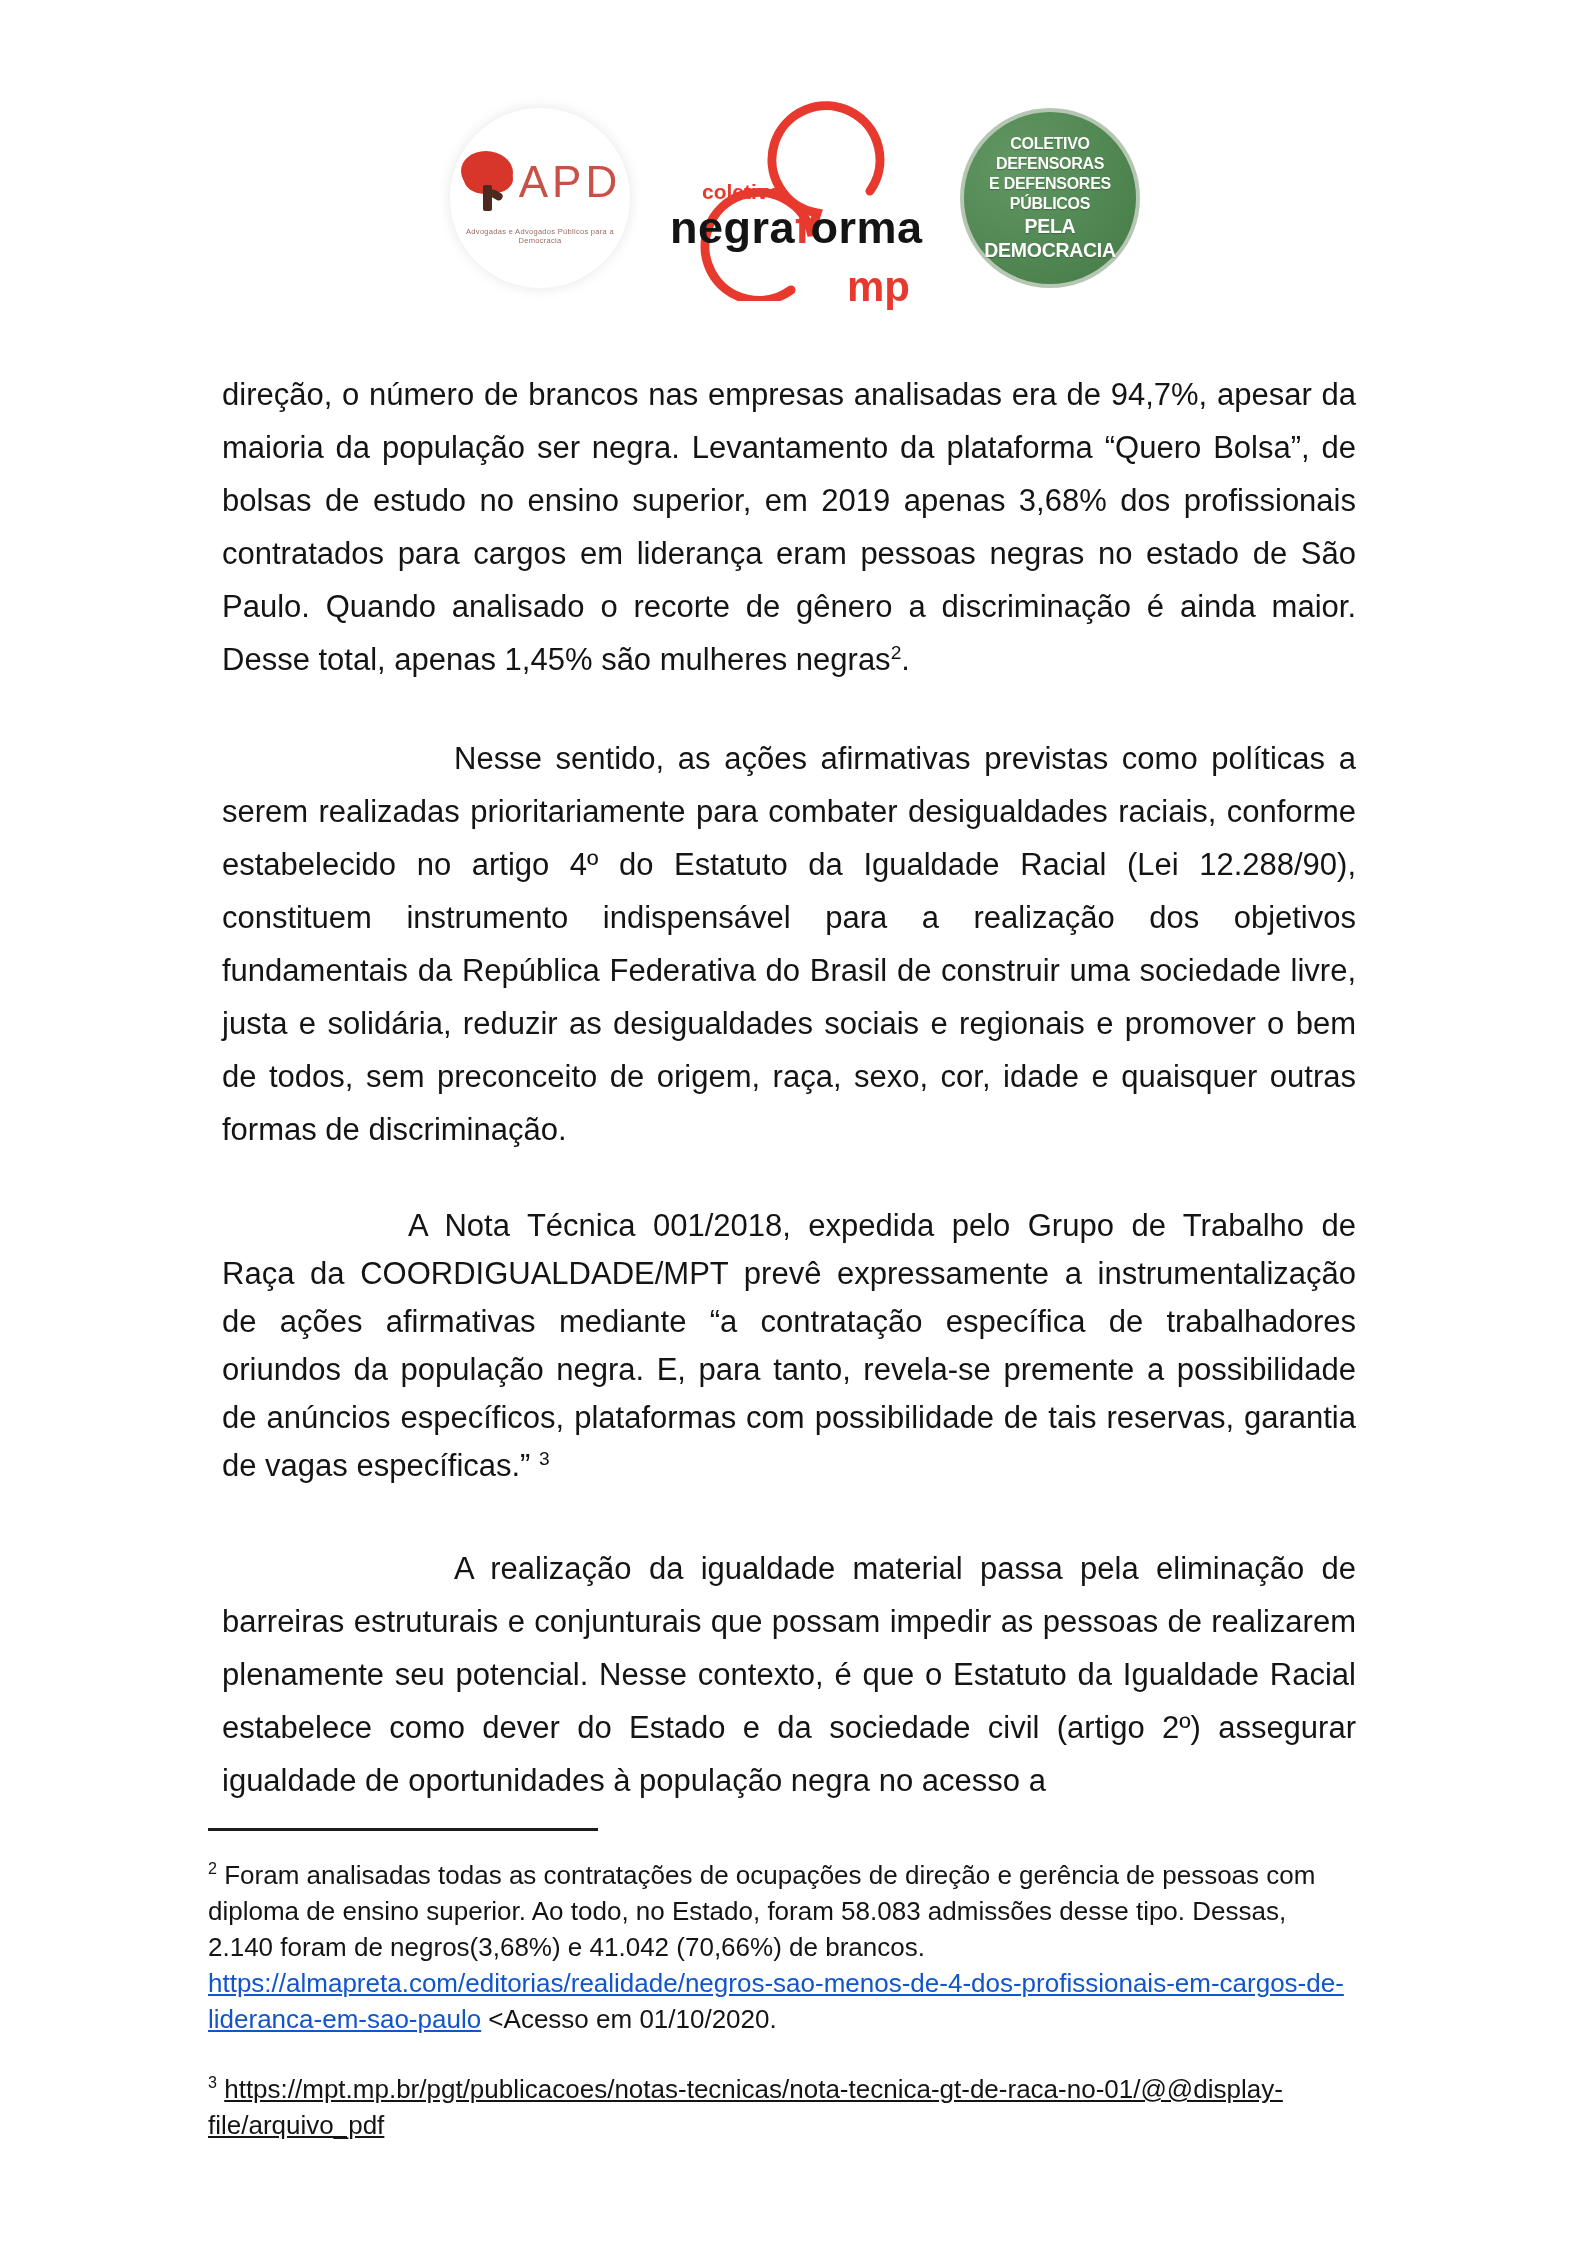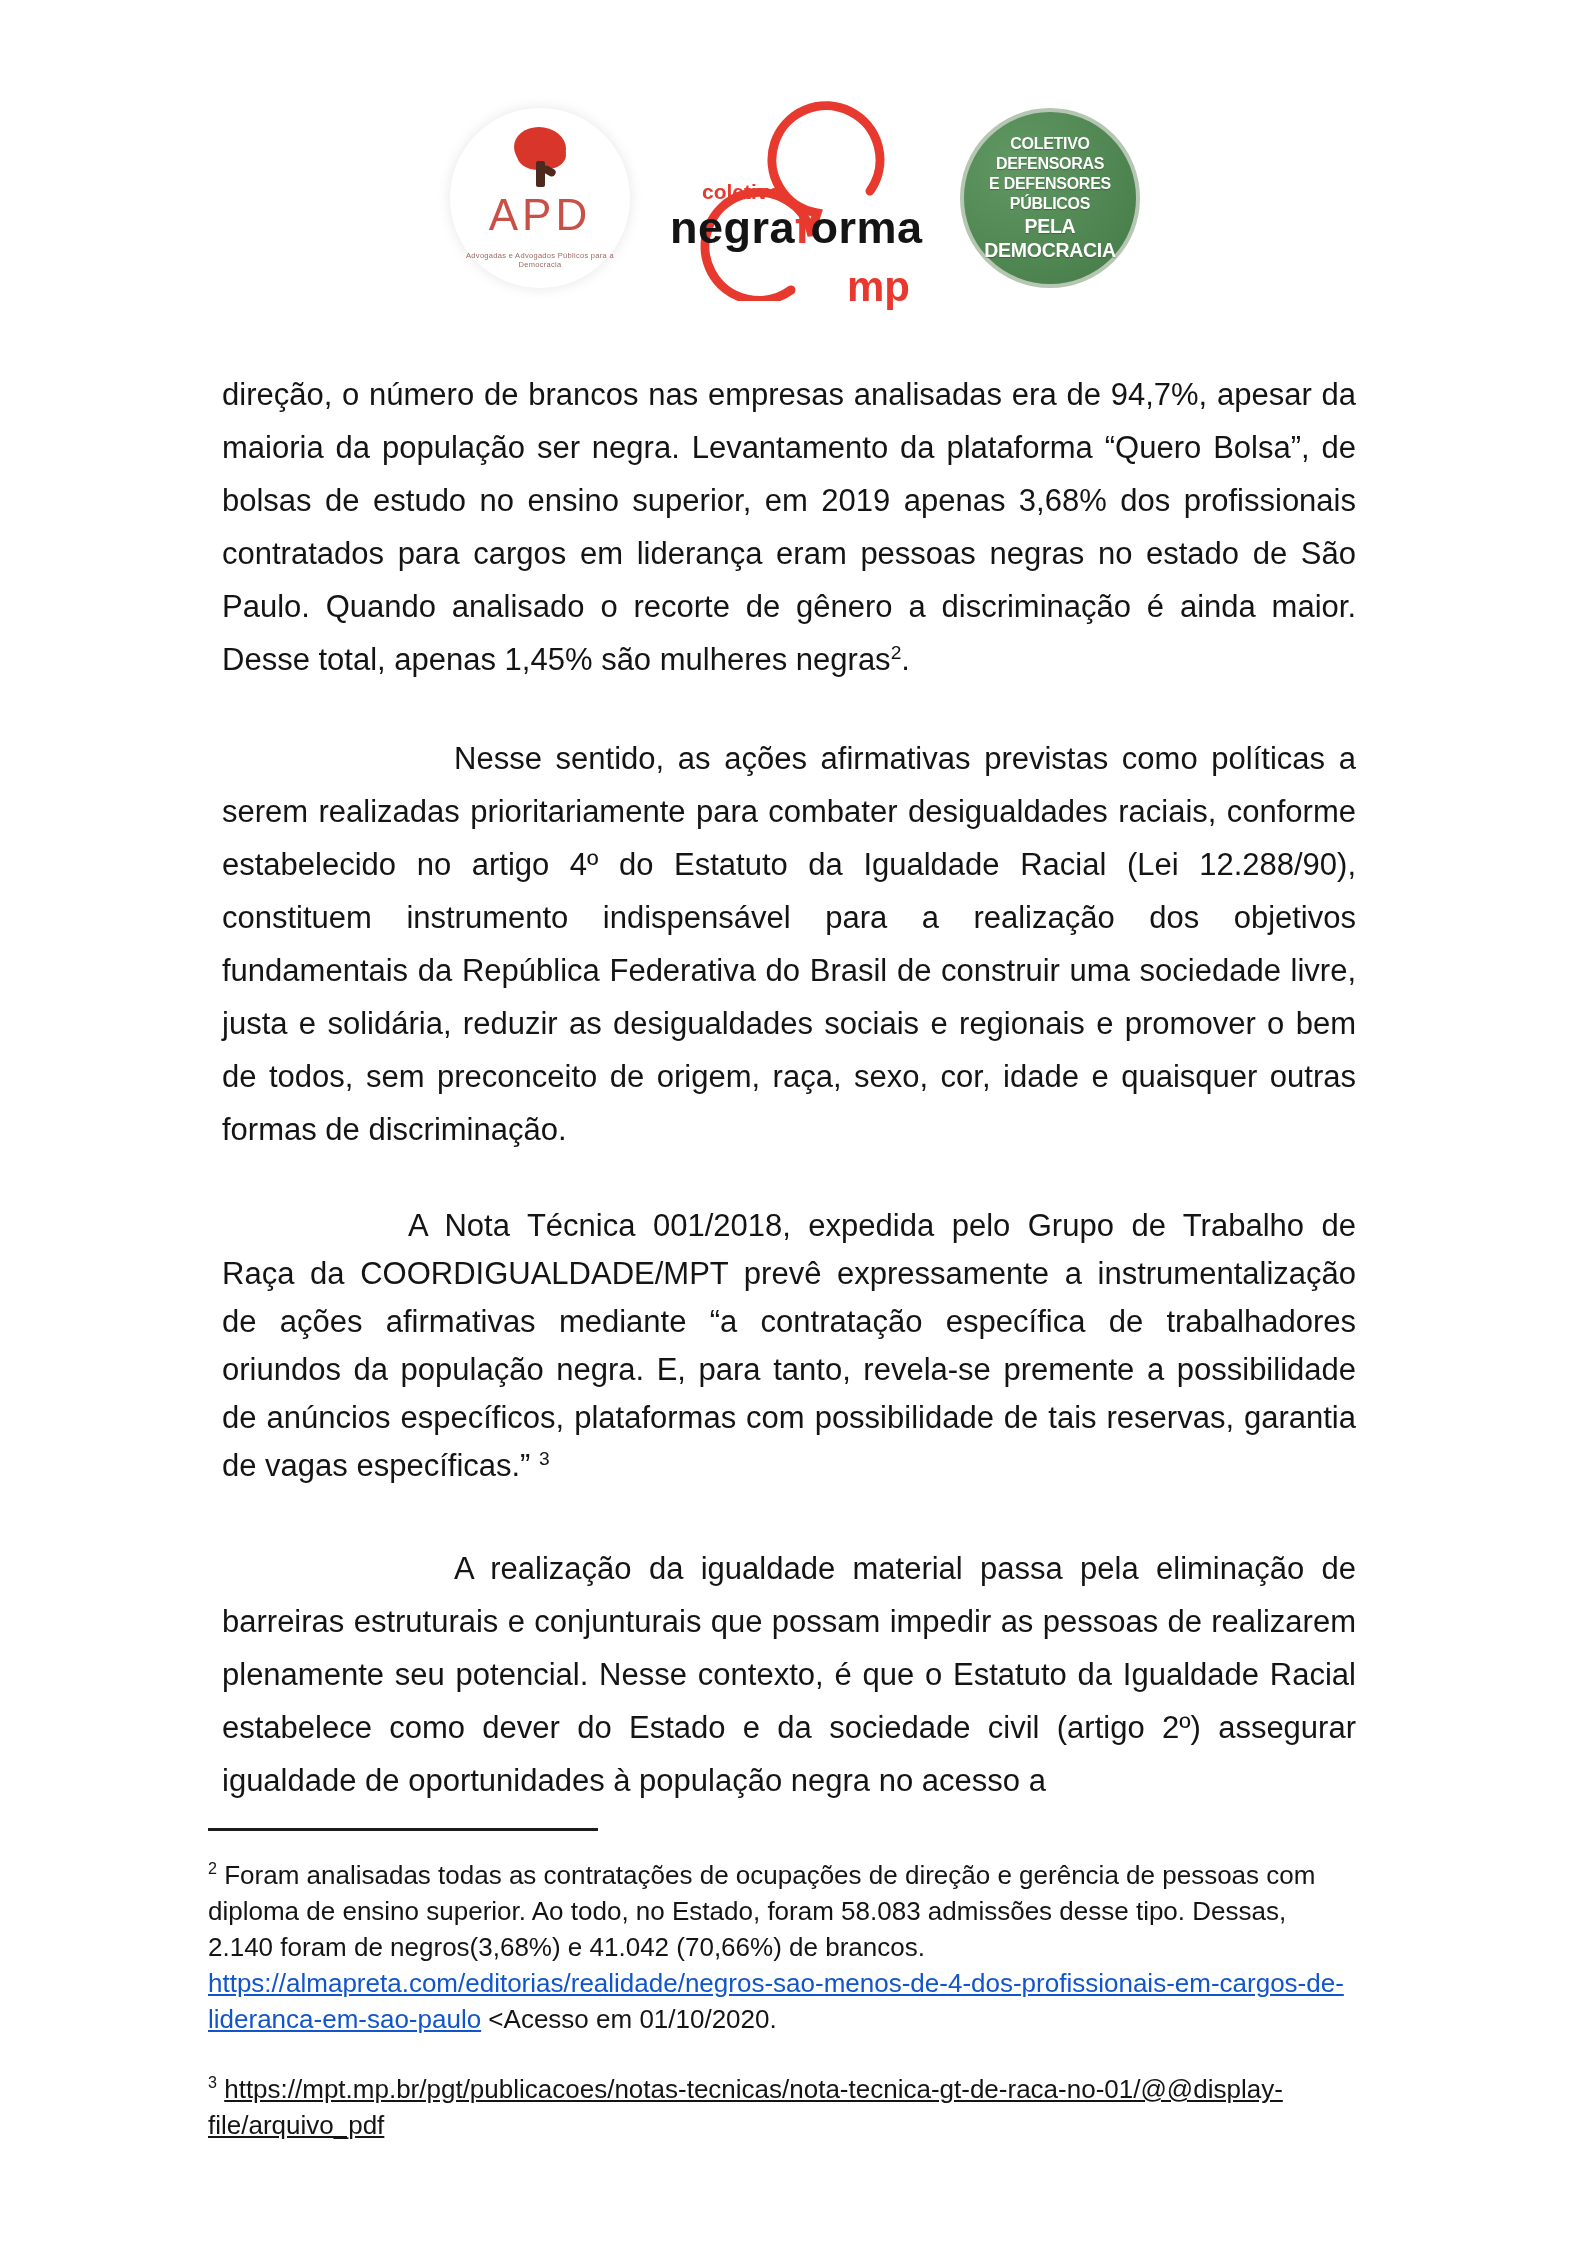--- a/index.html
+++ b/index.html
@@ -18,21 +18,21 @@
   }
   .logo-circle{border-radius:50%;display:flex;flex-direction:column;
     align-items:center;justify-content:center;text-align:center;flex:0 0 auto;}
   
   .abjd{width:172px;height:172px;background:#571b1d;}
   .abjd-bar{width:74px;height:5px;background:#ffffff;margin:0 0 3px 34px;}
   .abjd-acronym{color:#ffffff;font-size:46px;font-weight:bold;letter-spacing:1px;line-height:1;}
   .abjd-sub{color:#efe6e6;font-size:9px;letter-spacing:0.8px;margin-top:8px;line-height:1.45;}
   
   .apd{width:180px;height:180px;background:#ffffff;box-shadow:0 0 14px rgba(0,0,0,0.10);}
-  .apd-row{display:flex;align-items:center;gap:4px;flex-direction:column;}
+  .apd-row{display:flex;align-items:center;gap:4px;}
   .apd-tree{position:relative;width:56px;height:62px;}
   .apd-crown{position:absolute;left:2px;top:0;width:52px;height:42px;background:#d8352b;
     border-radius:50% 55% 50% 55%;
     box-shadow:6px 6px 0 -6px #d8352b, -4px 8px 0 -7px #d8352b;}
   .apd-trunk{position:absolute;left:24px;top:34px;width:9px;height:26px;background:#4e2a1e;border-radius:2px;}
   .apd-branch{position:absolute;left:30px;top:40px;width:14px;height:8px;background:#4e2a1e;border-radius:4px;transform:rotate(28deg);}
   .apd-acronym{color:#c85047;font-size:44px;font-weight:300;letter-spacing:4px;line-height:1;}
   .apd-sub{color:#9a6a62;font-size:7.5px;margin-top:14px;letter-spacing:0.3px;}
   
   .transforma{position:relative;width:262px;height:205px;flex:0 0 auto;}

